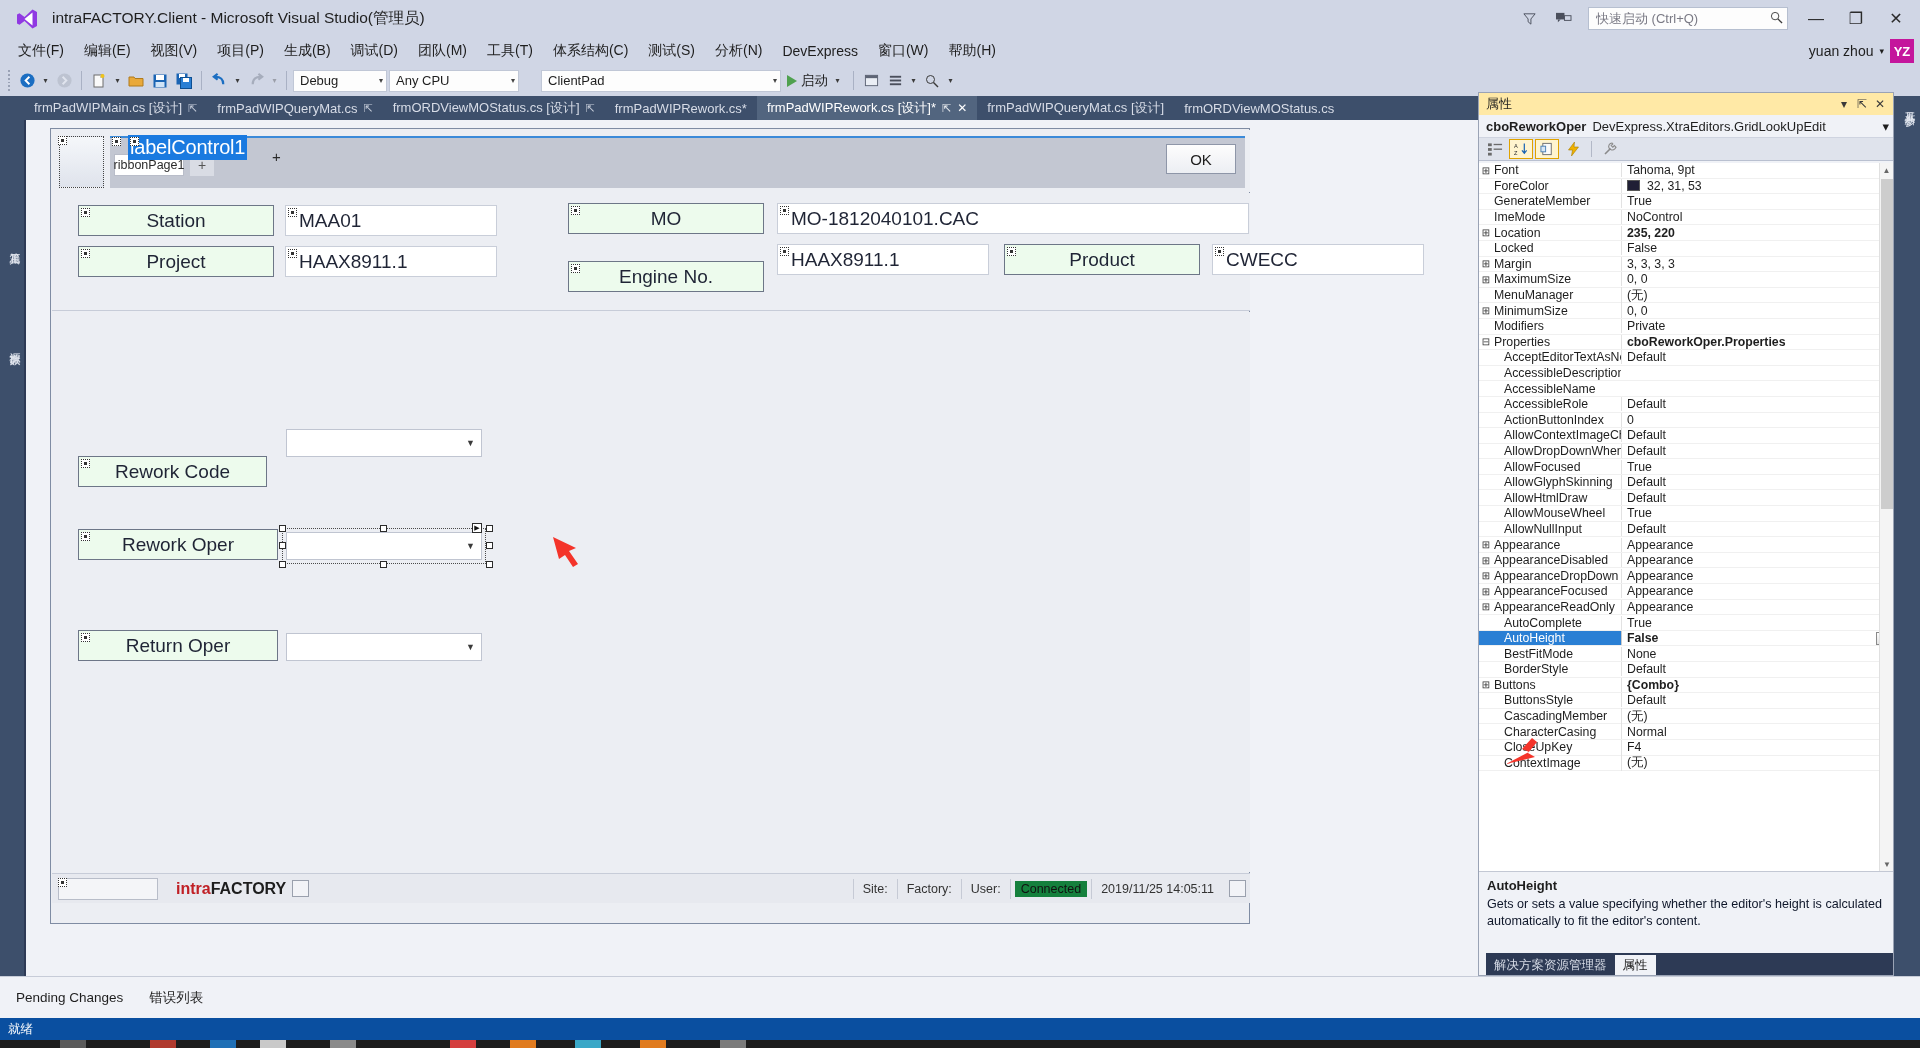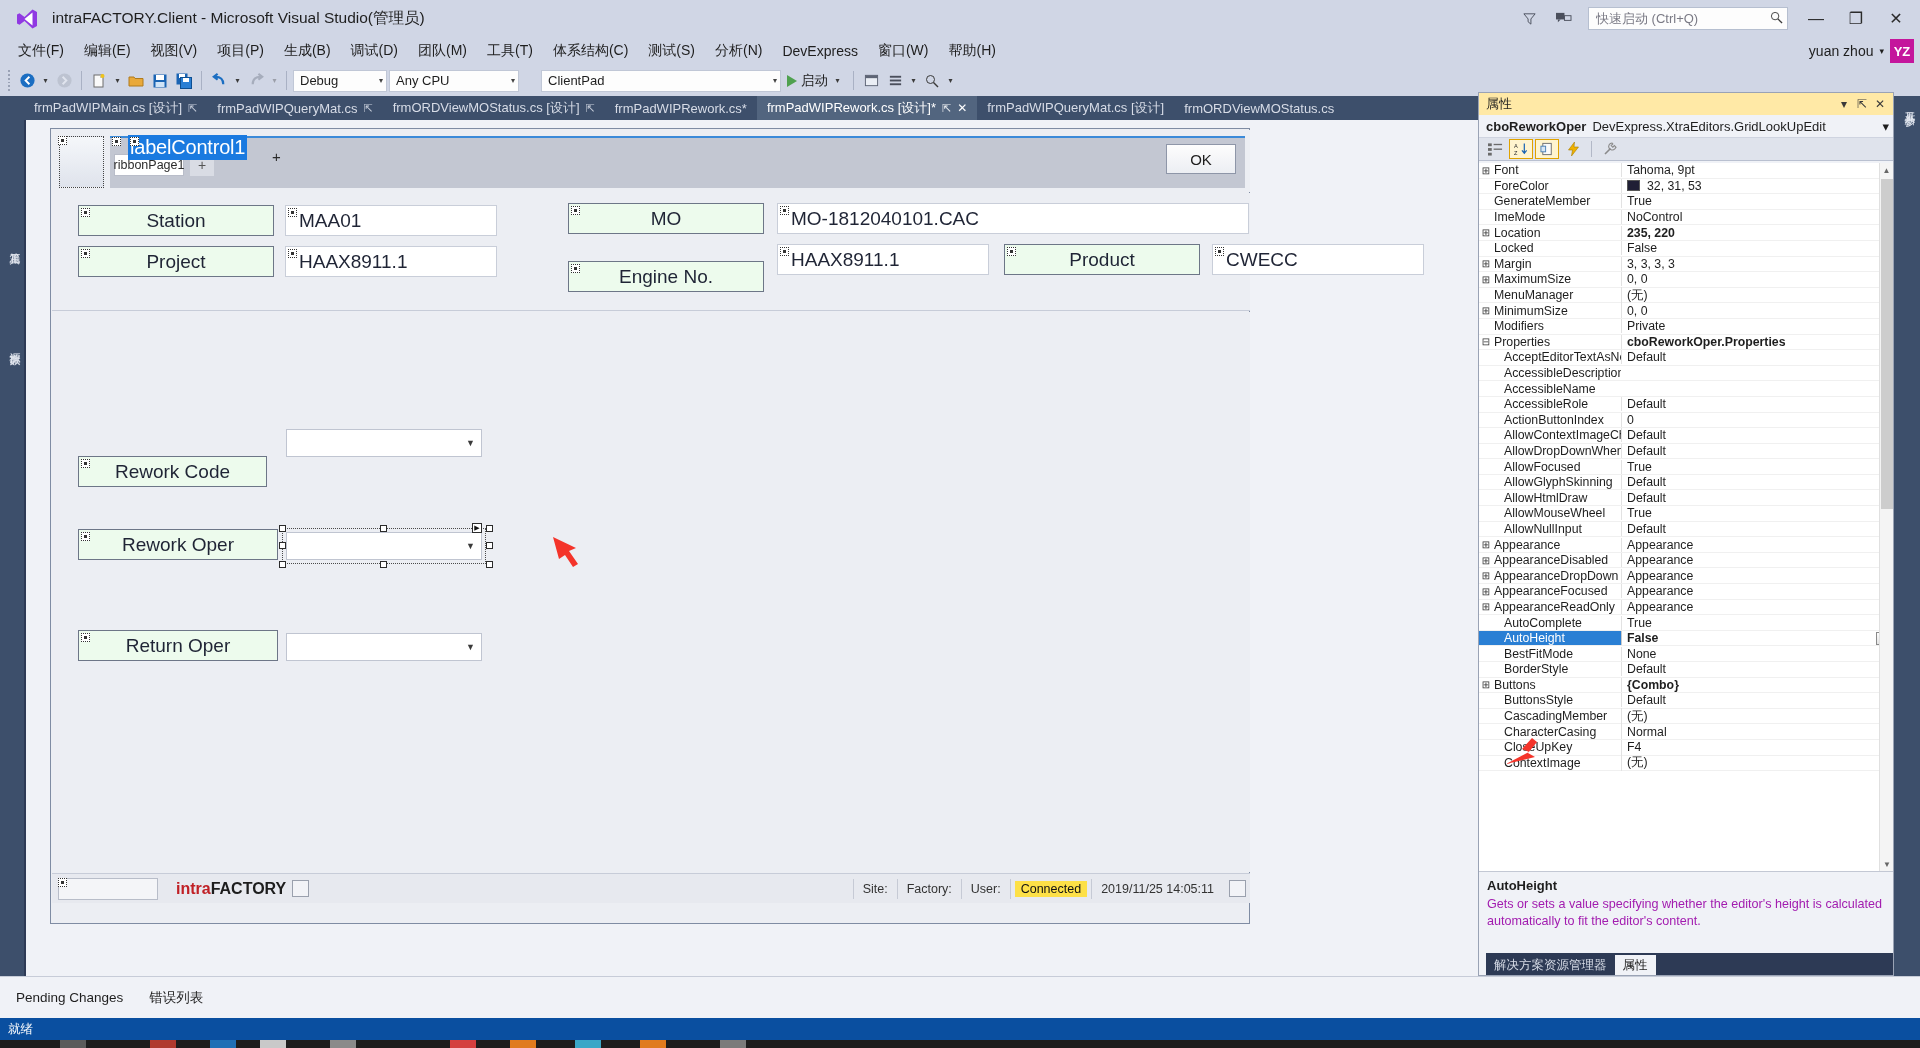--- a/index.html
+++ b/index.html
@@ -198,21 +198,21 @@
     position:absolute; left:1px; top:744px; width:1198px; height:30px;
     background:#e7e9ef; border-top:1px solid #c7ccd8;
     display:flex; align-items:center;
   }
   .fs-box { width:100px;height:22px;background:#f4f5f8;border:1px solid #b8bdc9;margin-left:6px;position:relative;}
   .fs-brand { margin-left:18px; font-size:16px; font-weight:bold; }
   .fs-brand .intra{color:#c02026;} .fs-brand .factory{color:#1d1d1d;}
   .fs-smallbtn{width:17px;height:17px;border:1px solid #9aa0ad;background:#f2f3f7;margin-left:6px;position:relative;}
   .fs-right { margin-left:auto; display:flex;align-items:center; gap:0; padding-right:4px;}
   .fs-cell{font-size:12.5px;color:#333;padding:0 9px;border-left:1px solid #c6cad5;height:20px;display:flex;align-items:center;}
-  .fs-conn{background:#fde047;color:#111;padding:1px 6px;font-size:12.5px;}
+  .fs-conn{background:#15803d;color:#111;padding:1px 6px;font-size:12.5px;}
 
   
   .proppanel {
     position:absolute; right:26px; top:92px; width:416px; height:884px;
     background:#f0f2f7; border:1px solid #9aa3b5;
   }
   .prop-title {
     height:22px; background:#ffe9a6; display:flex; align-items:center; padding:0 4px 0 7px;
     font-size:13px; color:#1e1e1e;
   }
@@ -251,21 +251,21 @@
   .pscroll {
     position:absolute; right:0; top:70px; bottom:104px; width:14px; background:#f4f4f4; border-left:1px solid #e0e0e0;
   }
   .pscroll .up,.pscroll .dn{height:14px;display:flex;align-items:center;justify-content:center;font-size:8px;color:#666;}
   .pscroll .thumb{position:absolute;top:16px;left:1px;width:12px;height:330px;background:#cdcdcd;}
   .prop-desc {
     position:absolute; left:0; right:0; bottom:22px; height:82px;
     background:#f0f2f7; border-top:1px solid #c3c8d4; padding:6px 8px;
   }
   .pd-title{font-size:13px;font-weight:bold;color:#1e1e1e;margin-bottom:3px;}
-  .pd-body{font-size:12.6px;color:#a21caf;line-height:1.35;}
+  .pd-body{font-size:12.6px;color:#0f172a;line-height:1.35;}
   .prop-tabs {
     position:absolute; left:7px; right:0; bottom:0; height:22px;
     background:#2d3a55; display:flex; align-items:flex-end;
   }
   .ptab{height:20px;padding:0 8px;display:flex;align-items:center;font-size:12.5px;color:#d7dce7;}
   .ptab.active{background:#f0f2f7;color:#1e1e1e;}
 
   
   .rightstrip{position:absolute;right:0;top:96px;width:26px;height:880px;background:#3d4f6b;}
   .rvtab{position:absolute;right:3px;width:20px;writing-mode:vertical-rl;text-orientation:upright;

